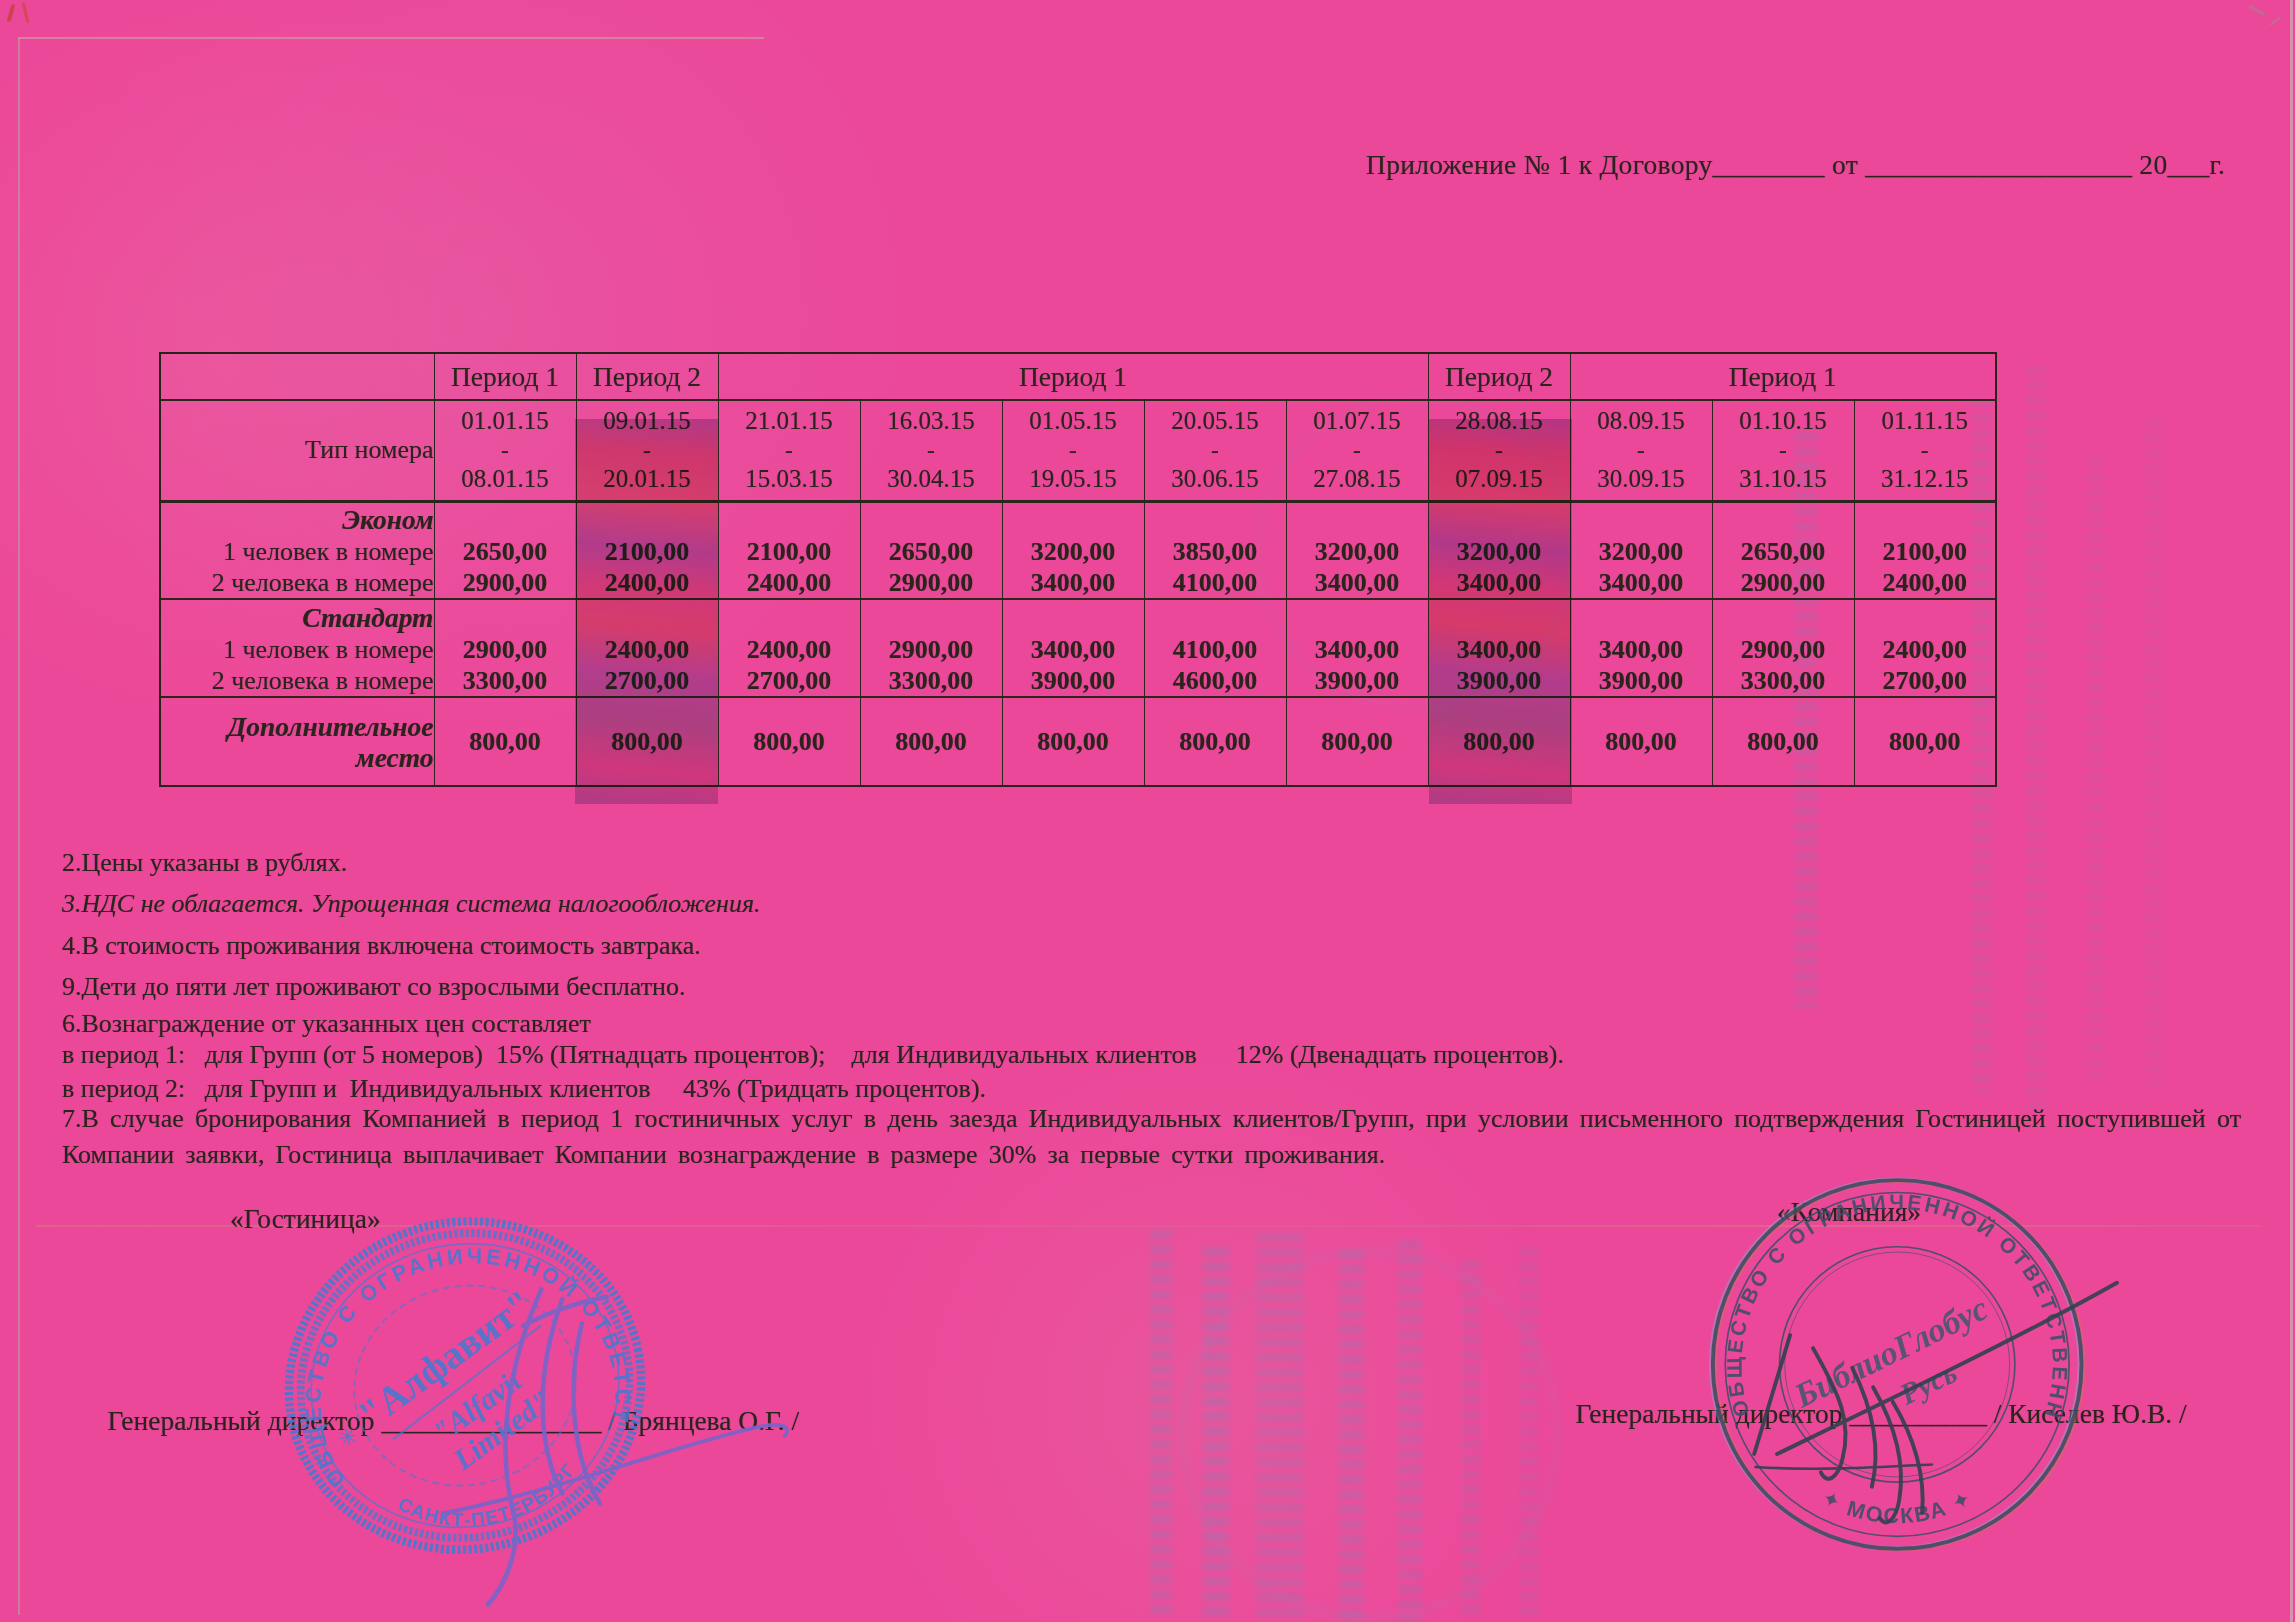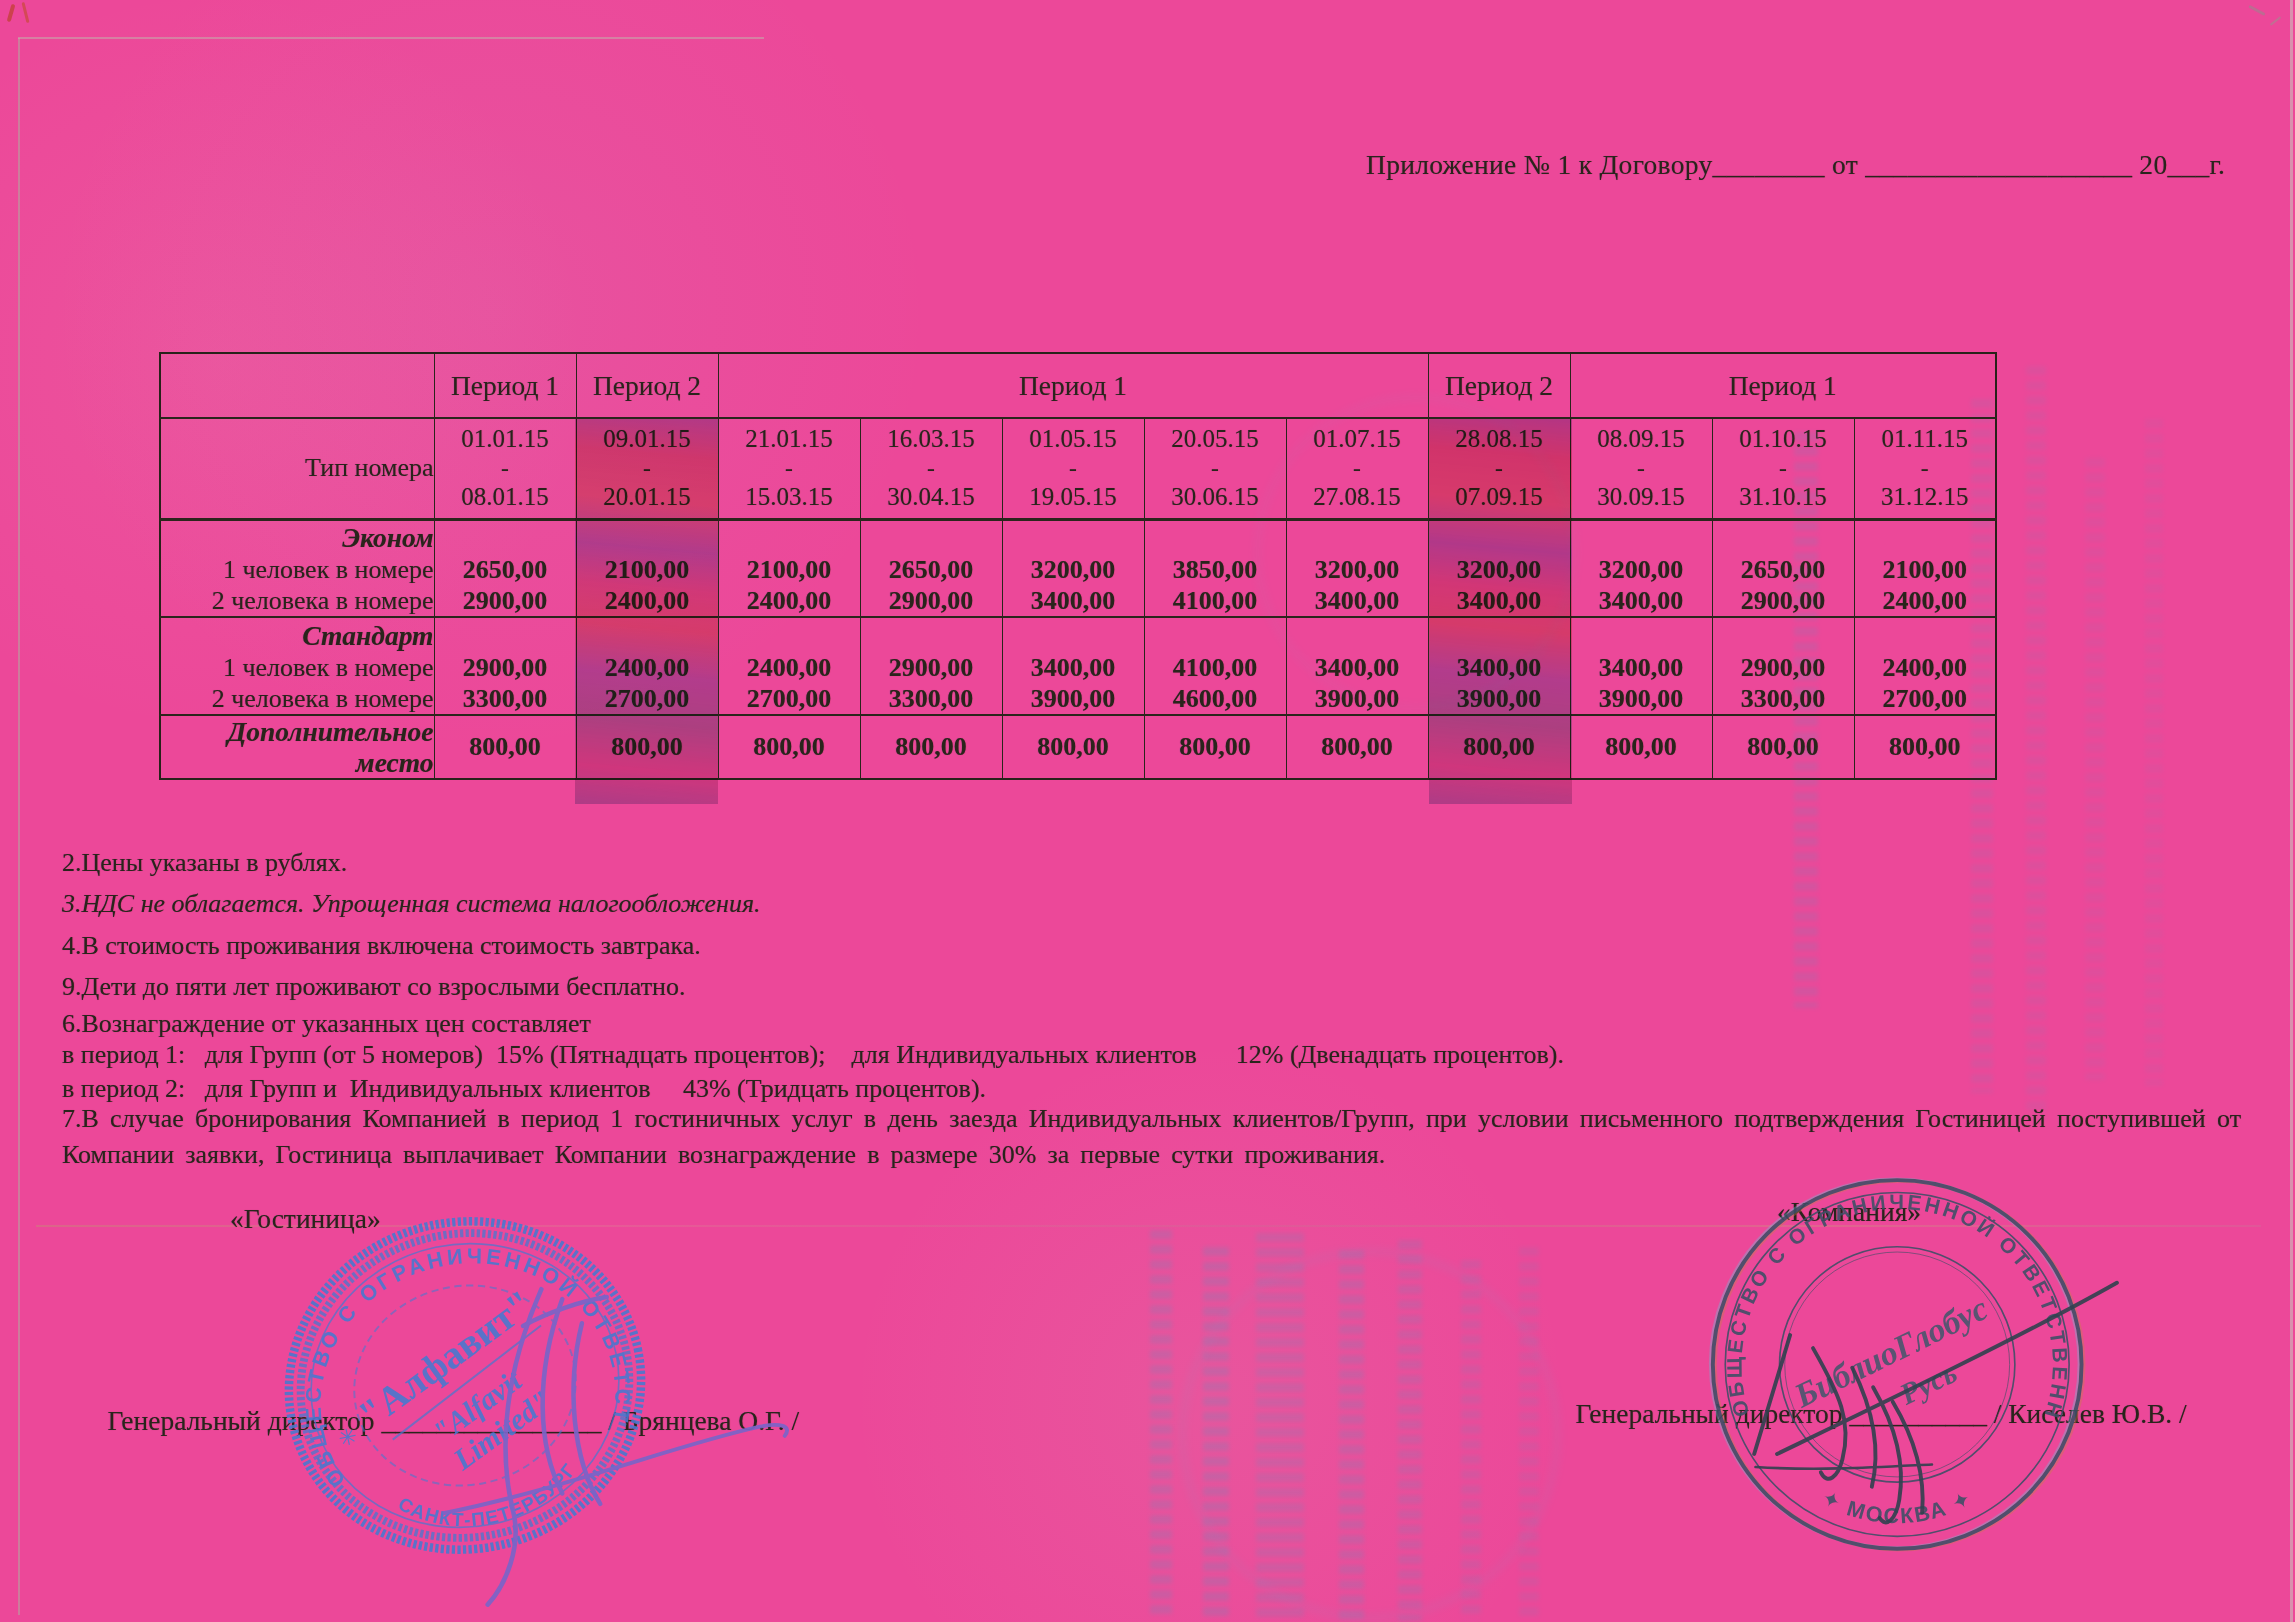--- a/index.html
+++ b/index.html
@@ -33,30 +33,30 @@
   
   .hdr{left:1366px;top:149px;width:903px;font-size:27.5px;white-space:pre;letter-spacing:0.3px;}
   .intro{left:62px;top:292px;width:2199px;font-size:26px;white-space:nowrap;letter-spacing:0.1px;word-spacing:2px;}
 
   
   .tblwrap{left:159px;top:352px;z-index:2;}
   table.price{border-collapse:collapse;border:2.6px solid #28221a;table-layout:fixed;background:transparent;}
   table.price td{border:1.3px solid #2b251c;padding:0;vertical-align:middle;
     text-shadow:0.7px 0 0 rgba(175,60,40,.12), -0.7px 0 0 rgba(40,90,160,.12),0 0 0.7px rgba(40,35,30,.3);}
   td.lbl{border-right-width:2px;text-align:right;padding-left:11.8px;}
-  tr.r-period{height:65px;}
+  tr.r-period{height:47px;}
   tr.r-period td{border-bottom-width:2.6px;text-align:center;font-size:27.5px;}
   tr.r-dates{height:101px;}
   tr.r-dates td{border-bottom-width:3.3px;}
   tr.r-dates td.lbl{font-size:26px;}
   .dwrap{height:86px;display:flex;flex-direction:column;justify-content:space-between;align-items:center;font-size:25px;padding:3.9px 0;}
   .dwrap .dash{font-size:23.6px;line-height:13px;}
   tr.r-sec{height:98px;}
   tr.r-sec td{border-bottom-width:2.6px;}
-  tr.r-extra{height:64px;}
+  tr.r-extra{height:89px;}
   .secname{font-weight:700;font-style:italic;font-size:27.5px;line-height:33px;}
   .seclab{font-size:26px;line-height:31px;}
   td.val{text-align:center;font-weight:700;font-size:26px;}
   td.val .spacer{height:33px;}
   td.val div{line-height:31px;}
   td.val.extra{font-size:26px;}
   td.lbl.extra .secname{line-height:31px;}
 
   .hl-strip{top:419px;width:143px;height:385px;z-index:3;mix-blend-mode:multiply;filter:blur(0.7px);opacity:.75;
     background:linear-gradient(185deg,

